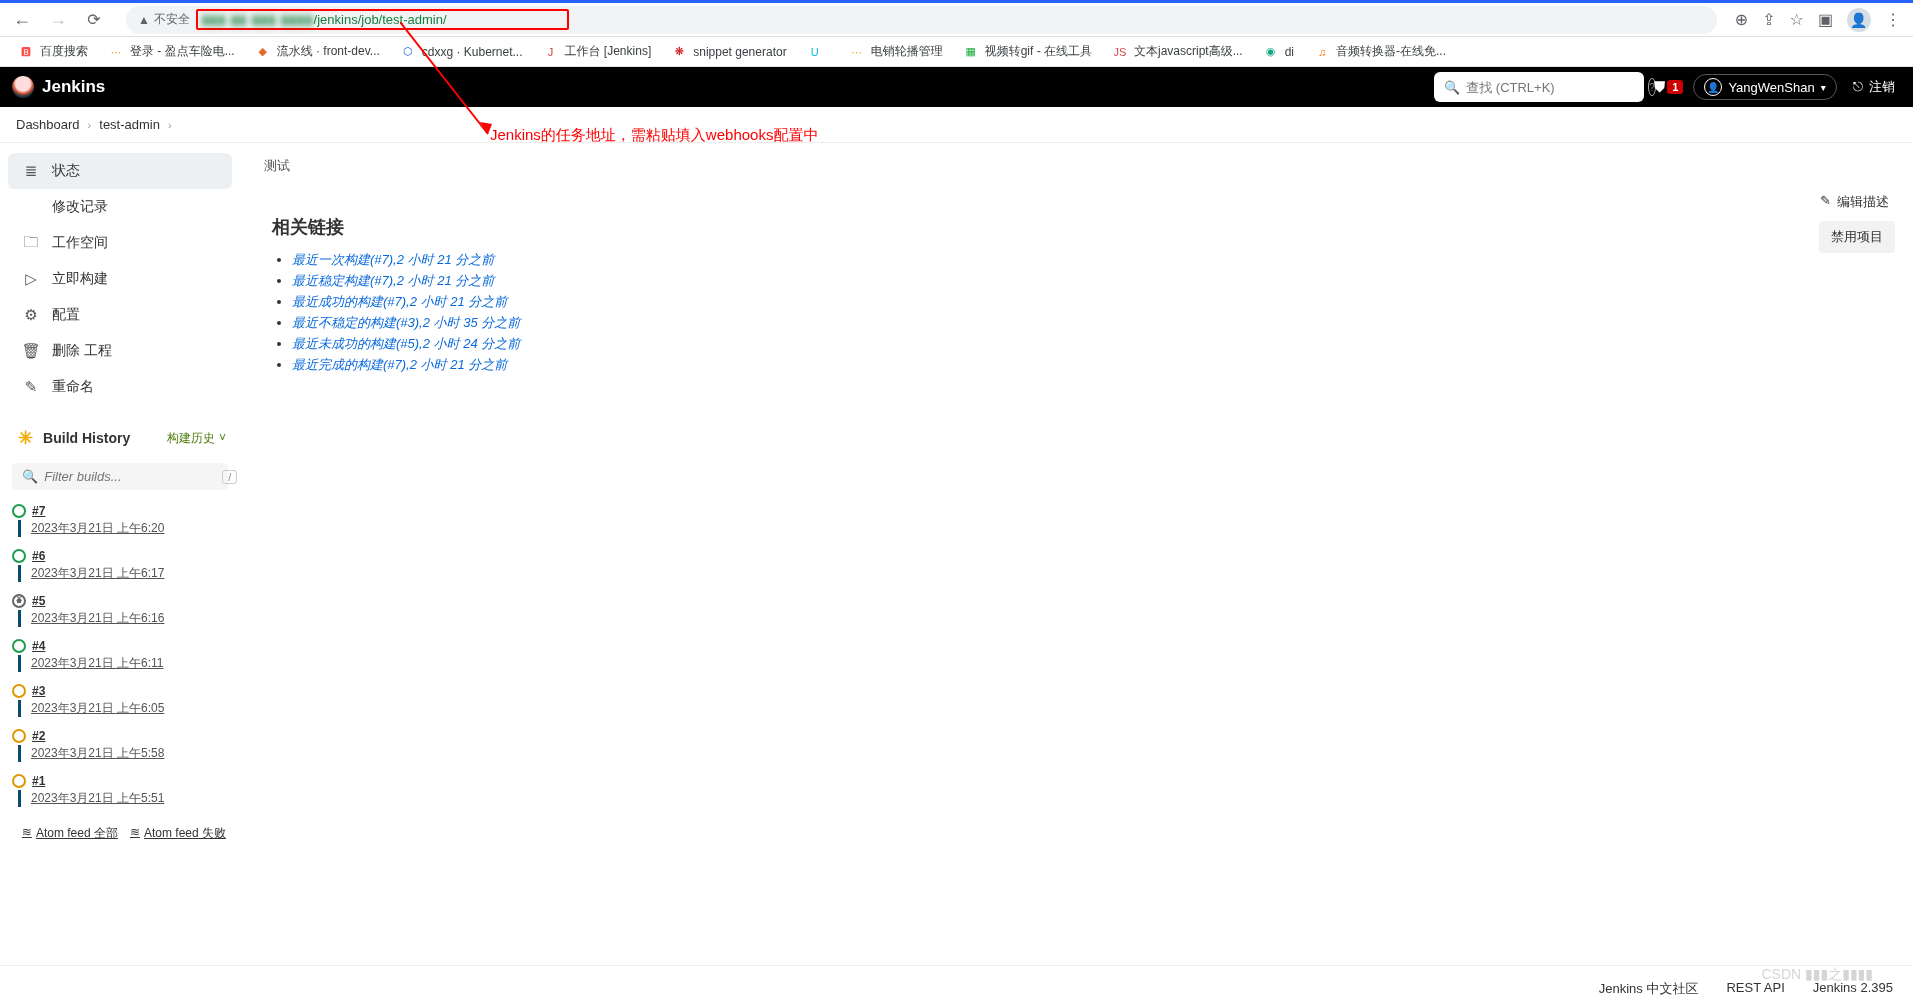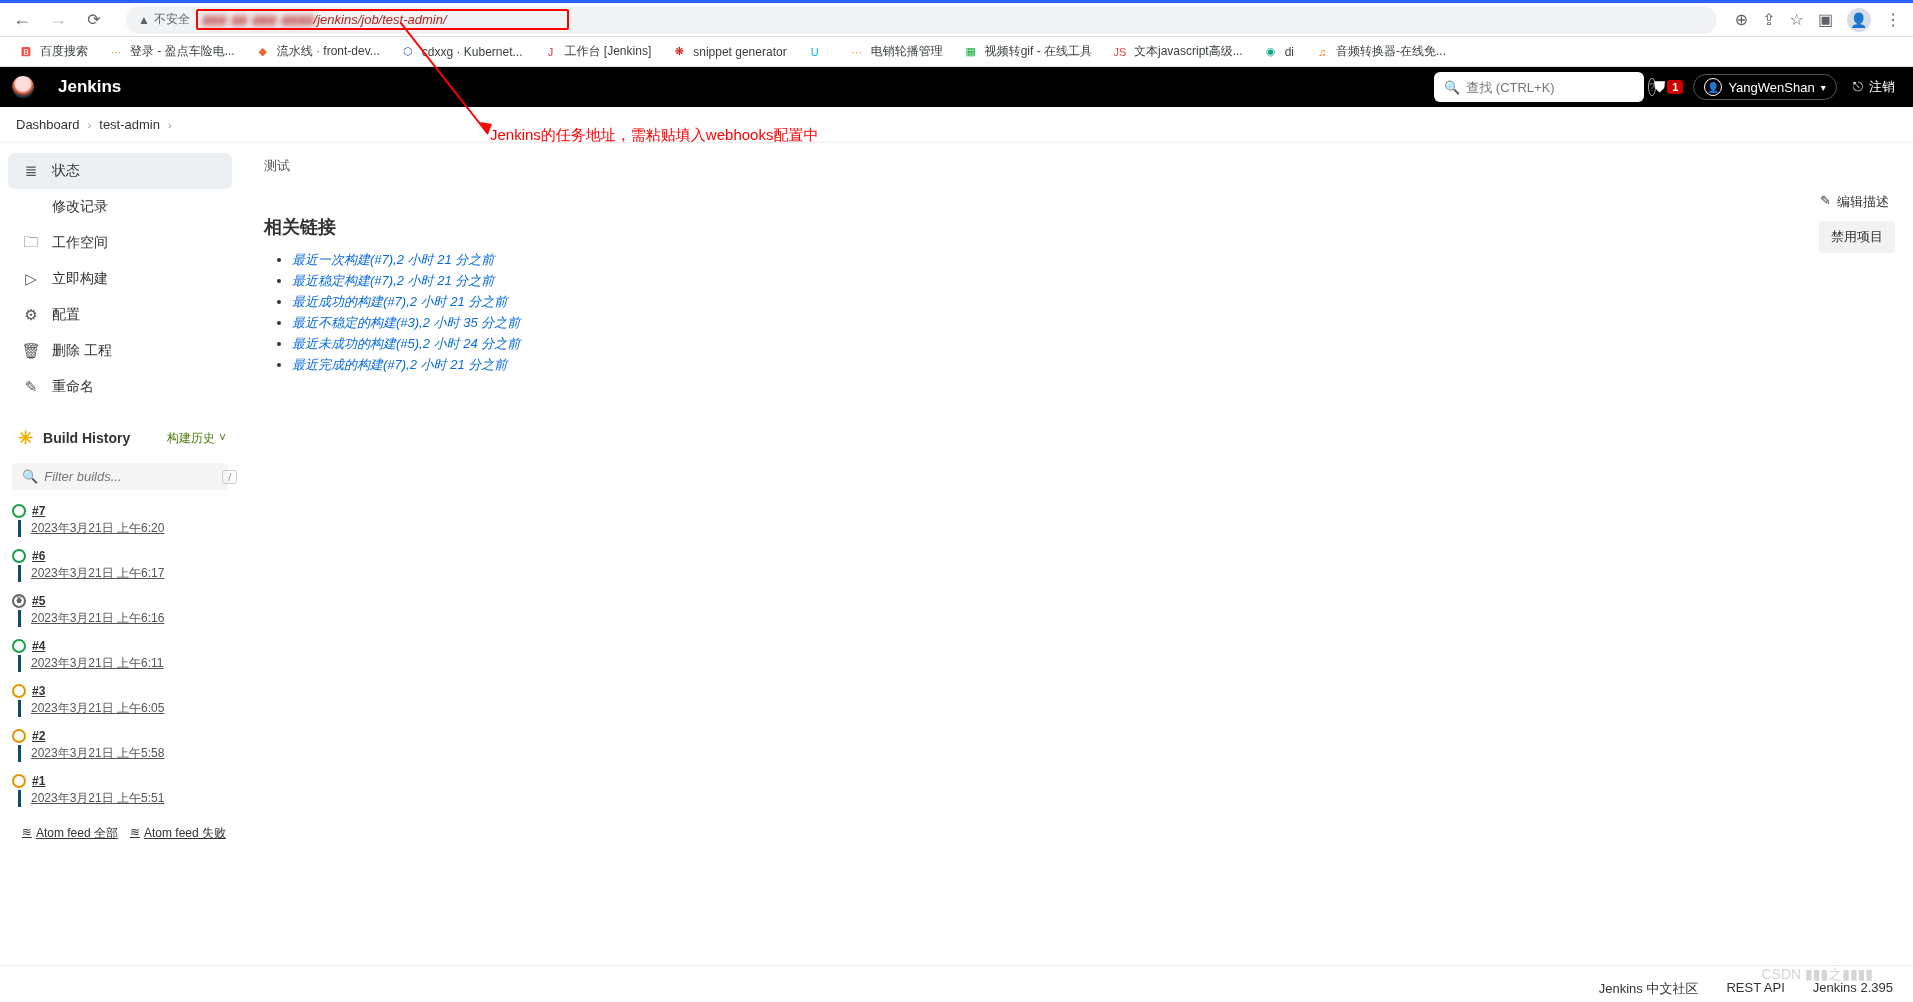--- a/index.html
+++ b/index.html
@@ -6,33 +6,33 @@
 body { font-size: 13px; color: #333; background: #fff; }
 
 
 .chrome-top { border-top: 3px solid #2962ff; }
 .chrome-toolbar { display: flex; align-items: center; height: 34px; padding: 0 8px; gap: 8px; background: #fff; border-bottom: 1px solid #e0e0e0; }
 .nav-arrow { color: #5f6368; font-size: 18px; width: 28px; text-align: center; cursor: default; }
 .nav-arrow.disabled { opacity: 0.4; }
 .reload-ic { color: #5f6368; font-size: 16px; width: 28px; text-align: center; }
 .url-bar { flex: 1; display: flex; align-items: center; height: 28px; border-radius: 14px; background: #f1f3f4; padding: 0 12px; gap: 6px; margin: 0 10px; }
 .insecure-badge { display: flex; align-items: center; gap: 4px; color: #5f6368; font-size: 12px; }
-.url-text { color: #b91c1c; font-size: 13px; position: relative; font-style: italic; }
+.url-text { color: #15803d; font-size: 13px; position: relative; }
 .url-box { border: 2px solid #ff0000; border-radius: 2px; padding: 1px 120px 1px 4px; position: relative; }
 .url-blur { filter: blur(3px); display: inline-block; letter-spacing: 1px; }
 .chrome-icons { display: flex; gap: 14px; align-items: center; color: #5f6368; font-size: 16px; padding-right: 4px; }
 .avatar-circle { width: 24px; height: 24px; border-radius: 50%; background: #d7dde4; display: inline-flex; align-items: center; justify-content: center; font-size: 14px; }
 
 .chrome-bookmarks { display: flex; align-items: center; height: 30px; padding: 2px 10px; gap: 4px; background: #fff; border-bottom: 1px solid #e3e3e3; }
 .bm-item { display: flex; align-items: center; gap: 6px; color: #3c4043; font-size: 12px; padding: 4px 8px; border-radius: 4px; white-space: nowrap; }
 .bm-ic { width: 16px; height: 16px; border-radius: 2px; display: inline-flex; align-items: center; justify-content: center; font-size: 11px; }
 
 
 .jenkins-header { background: #000; color: #fff; height: 40px; display: flex; align-items: center; padding: 0 12px; gap: 10px; }
-.jenkins-logo { display: flex; align-items: center; gap: 24px; font-weight: bold; font-size: 17px; }
+.jenkins-logo { display: flex; align-items: center; gap: 8px; font-weight: bold; font-size: 17px; }
 .logo-img { width: 22px; height: 22px; background: radial-gradient(circle at 50% 35%, #fdd 40%, #c53 55%, #234 70%); border-radius: 50%; }
 .header-spacer { flex: 1; }
 .search-box { display: flex; align-items: center; background: #fff; border-radius: 6px; height: 30px; padding: 0 10px; width: 210px; gap: 6px; }
 .search-box input { border: none; outline: none; flex: 1; font-size: 13px; color: #555; }
 .search-help { width: 18px; height: 18px; border: 1px solid #aaa; border-radius: 50%; display: inline-flex; align-items: center; justify-content: center; font-size: 10px; color: #888; }
 .header-btn { display: flex; align-items: center; gap: 6px; color: #fff; font-size: 13px; padding: 0 6px; }
 .shield-badge { display: flex; align-items: center; gap: 2px; }
 .red-badge { background: #cc0003; color: #fff; font-size: 11px; padding: 1px 5px; border-radius: 3px; font-weight: bold; }
 .user-chip { display: flex; align-items: center; gap: 6px; border: 1px solid #555; border-radius: 16px; padding: 3px 10px; font-size: 13px; }
 .user-ic { width: 18px; height: 18px; border: 1.5px solid #fff; border-radius: 50%; display: inline-flex; align-items: center; justify-content: center; font-size: 10px; }
@@ -73,21 +73,21 @@
 
 .feed-links { display: flex; justify-content: flex-end; gap: 12px; padding: 10px 6px; font-size: 12px; }
 .feed-links a { color: #333; text-decoration: underline; display: flex; gap: 4px; }
 
 
 .content { flex: 1; padding: 14px 24px; position: relative; }
 .page-title { font-size: 22px; font-weight: bold; margin-bottom: 12px; }
 .page-desc { font-size: 13px; color: #555; margin-bottom: 40px; }
 .edit-desc { position: absolute; right: 24px; top: 50px; font-size: 13px; display: flex; gap: 6px; color: #333; }
 .disable-btn { position: absolute; right: 18px; top: 78px; background: #f2f2f2; border-radius: 4px; padding: 7px 12px; font-size: 13px; }
-.section-heading { font-size: 18px; font-weight: bold; margin: 20px 0 12px; }
+.section-heading { font-size: 18px; font-weight: bold; margin: 20px 8px 12px; }
 .related-links { padding-left: 28px; }
 .related-links li { font-size: 13px; margin: 3px 0; font-style: italic; }
 .related-links a { color: #0969da; }
 
 
 .footer { display: flex; justify-content: flex-end; gap: 28px; padding: 14px 20px; font-size: 13px; color: #333; border-top: 1px solid #eee; }
 .watermark { position: absolute; right: 40px; bottom: 18px; color: rgba(150,150,150,0.4); font-size: 14px; pointer-events: none; }
 </style>
 </head>
 <body>

